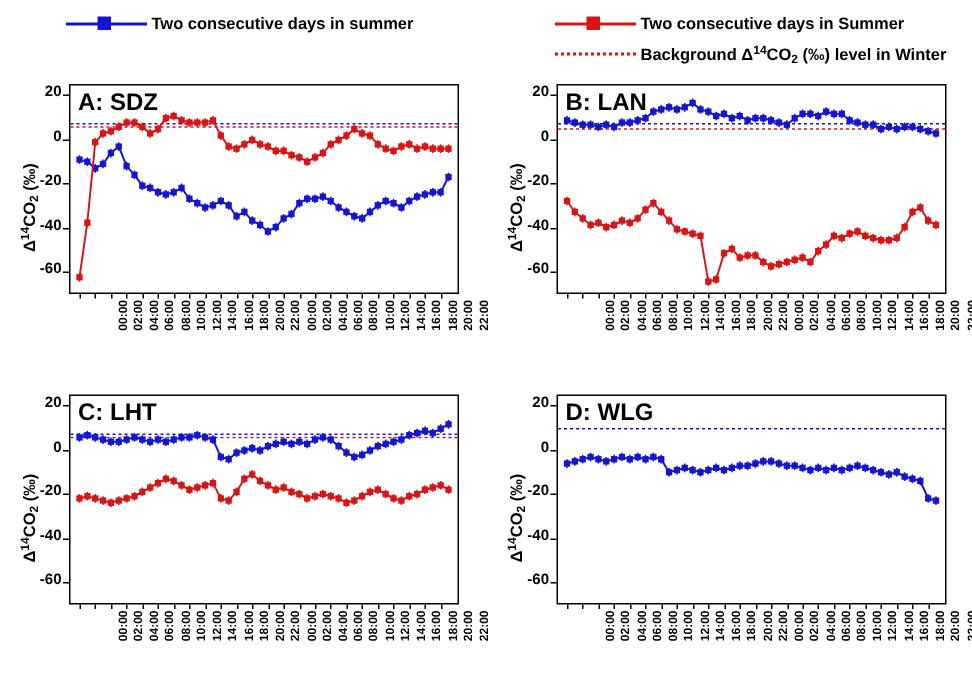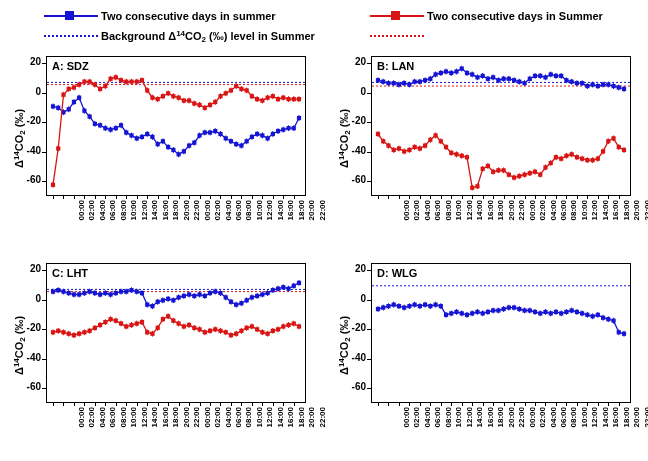--- a/index.html
+++ b/index.html
@@ -18,21 +18,21 @@
   .lg-mark{width:54px;height:14px;position:relative;flex:0 0 54px;}
   .lg-mark .ln{position:absolute;left:0;top:6px;width:54px;height:2px;}
   .lg-mark .sq{position:absolute;left:21px;top:2px;width:9px;height:9px;}
   .lg-mark.dotted .ln{height:0;border-top:2px dotted #1414d2;top:6px;}
   .lg-mark.dotted-r .ln{height:0;border-top:2px dotted #d81414;top:6px;}
   .lg-text{margin-left:3px;white-space:nowrap;}
   .sub{font-size:8px;vertical-align:-2px;}
 
   .panel{position:absolute;}
   .plot{position:absolute;border:1px solid #000;background:#fff;box-sizing:border-box;}
-  .panel-label{position:absolute;font-size:11px;font-weight:bold;}
+  .panel-label{position:absolute;font-size:16px;font-weight:bold;}
   .ylab{position:absolute;font-size:11px;font-weight:bold;transform-origin:0 0;transform:rotate(-90deg);white-space:nowrap;}
   .ytick{position:absolute;font-size:10px;font-weight:bold;text-align:right;width:26px;}
   .ytickmark{position:absolute;background:#000;height:1px;width:4px;}
   .xtick{position:absolute;font-size:8px;font-weight:bold;transform-origin:100% 0;transform:rotate(-90deg);white-space:nowrap;text-align:right;}
   .xtickmark{position:absolute;background:#000;width:1px;height:3px;}
   svg{position:absolute;left:0;top:0;overflow:visible;}
 </style>
 </head>
 <body>
 
@@ -40,39 +40,34 @@
 
   <div class="legend">
     <div class="legend-col" style="left:44px;">
       <div class="legend-row">
         <span class="lg-mark">
           <span class="ln" style="background:#1414d2;"></span>
             <span class="sq" style="background:#1414d2;"></span>
         </span>
         <span class="lg-text">Two consecutive days in summer</span>
       </div>
-      <div class="legend-row">
-        <span class="lg-mark dotted">
-            <span class="ln"></span>
-          </span>
-        <span class="lg-text">Background Δ<span class="sup" style="font-size:8px;vertical-align:4px;">14</span>CO<span class="sub">2</span> (‰) level in Summer</span>
-      </div>
     </div>
     <div class="legend-col" style="left:370px;">
       <div class="legend-row">
         <span class="lg-mark">
           <span class="ln" style="background:#d81414;"></span>
             <span class="sq" style="background:#d81414;"></span>
         </span>
         <span class="lg-text">Two consecutive days in Summer</span>
       </div>
       <div class="legend-row">
         <span class="lg-mark dotted-r">
             <span class="ln"></span>
           </span>
+        <span class="lg-text">Background Δ<span style="font-size:8px;vertical-align:4px;">14</span>CO<span class="sub">2</span> (‰) level in Winter</span>
       </div>
     </div>
   </div>
 
   <div id="panels">
       <div class="panel" style="left: 0px; top: 0px; width: 648px; height: 461px;">
         <div class="plot" style="left: 46px; top: 56px; width: 260px; height: 140px;">
           <svg width="258" height="138">
             <line x1="0" x2="258" y1="25.421052631578945" y2="25.421052631578945" stroke="#1414d2" stroke-width="1" stroke-dasharray="2,2"></line>
             <line x1="0" x2="258" y1="27.599999999999994" y2="27.599999999999994" stroke="#d81414" stroke-width="1" stroke-dasharray="2,2"></line>

